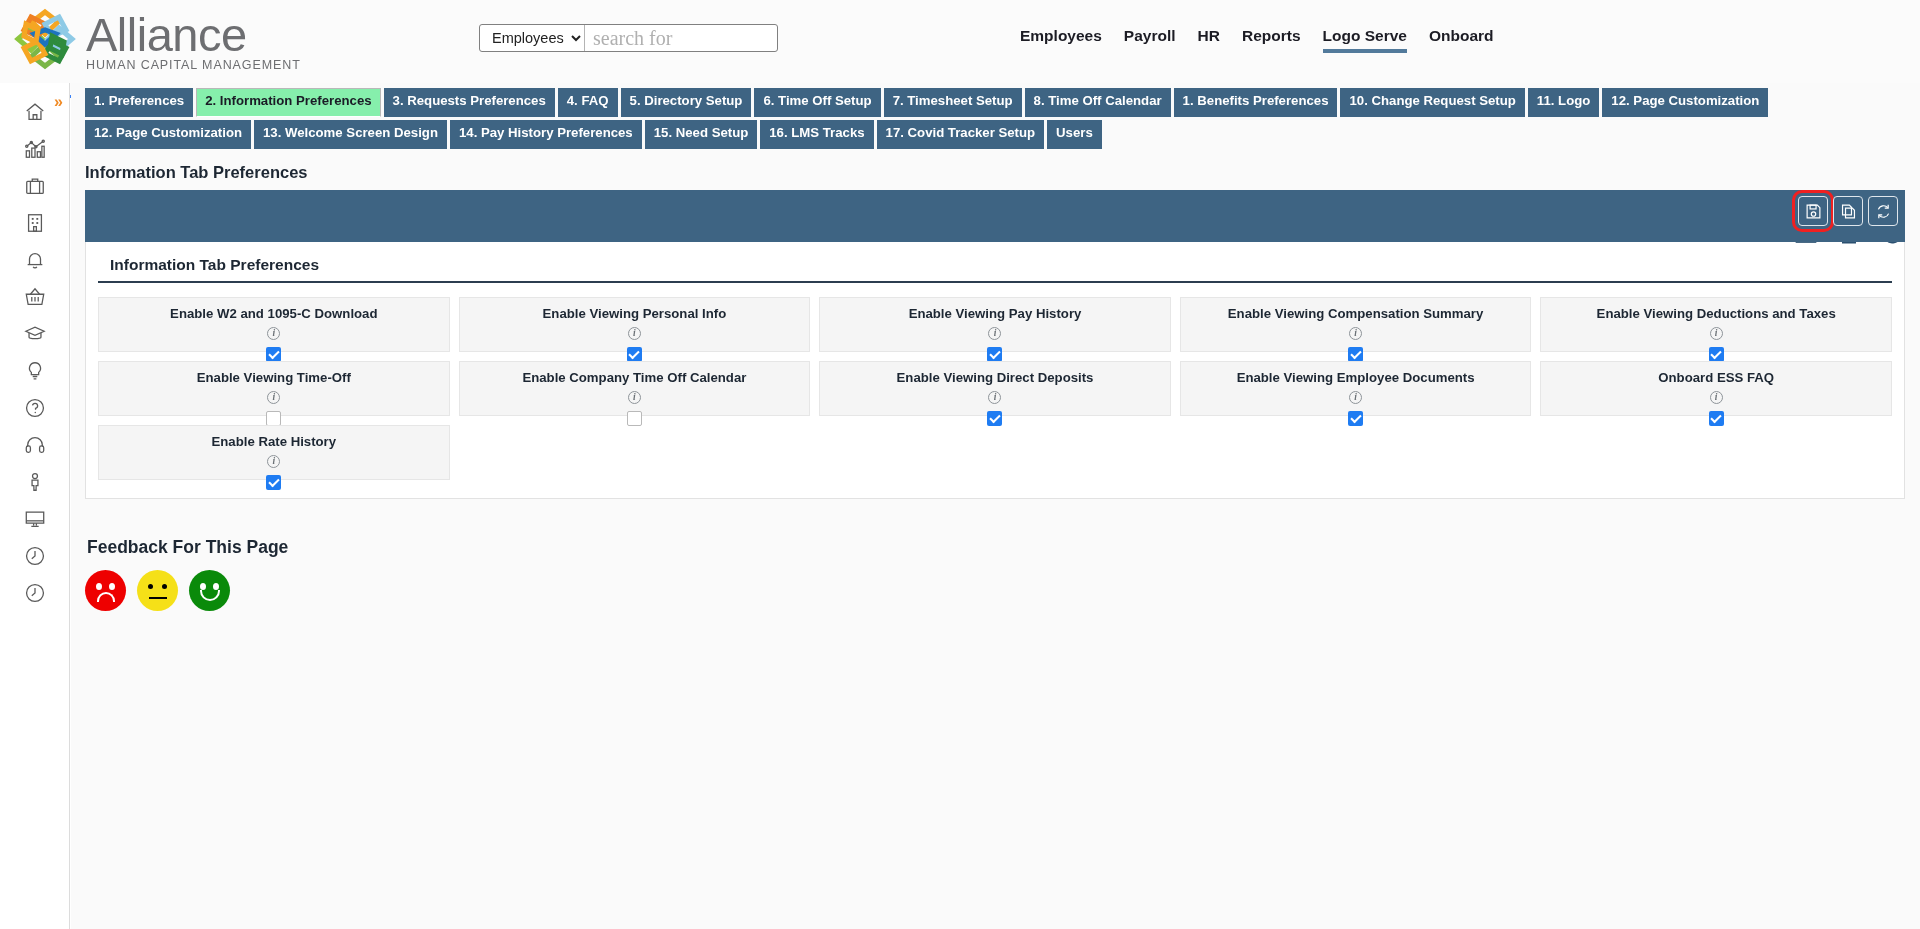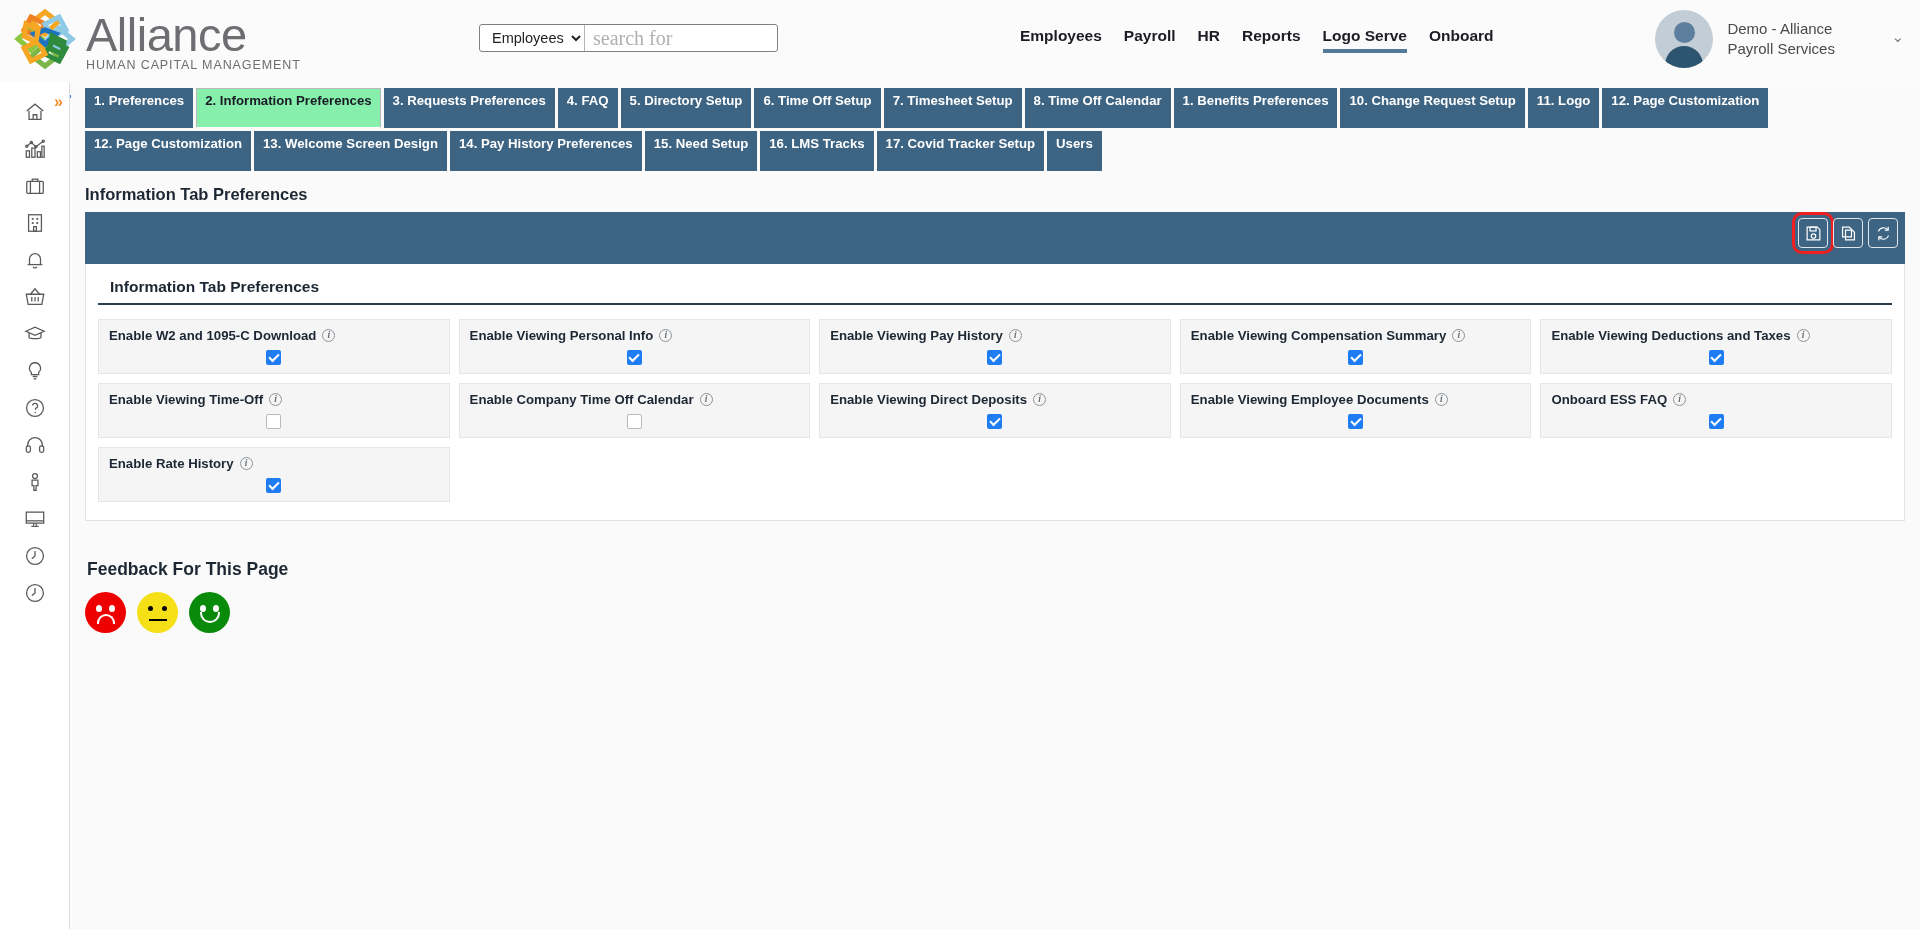--- a/index.html
+++ b/index.html
@@ -106,21 +106,21 @@
     width: 1849px; height: 846px; background: #fafafa;
   }
 
   
   .tabstrip {
     padding: 5px 0 0 14px; display: flex; flex-wrap: wrap;
     gap: 3px 3px; width: 1840px;
   }
   .tab {
     background: #3e6483; color: #ffffff;
-    font-size: 13.2px; font-weight: 700; padding: 4px 8px 18px 8px;
+    font-size: 13.2px; font-weight: 700; padding: 4px 8px 7px 8px;
     line-height: 16px; cursor: pointer; white-space: nowrap;
     font-family: "Liberation Sans", sans-serif;
     border: 1px solid #3e6483;
   }
   .tab.active {
     background: #86efac; color: #1b1b26;
     border: 1px solid #b8b8b8; border-bottom-color: #fff;
   }
 
   .page-title {
@@ -162,21 +162,21 @@
   .grid {
     display: grid; grid-template-columns: repeat(5, 1fr);
     gap: 9px; padding: 14px 12px 0 12px;
   }
   .cell {
     background: #f5f5f5; border: 1px solid #e6e6e6;
     height: 55px; padding: 8px 10px 0 10px;
   }
   .cell-label {
     font-size: 13.2px; font-weight: 700; color: #1d2733;
-    display: flex; align-items: center; gap: 6px; white-space: nowrap;
+    display: flex; align-items: center; gap: 6px; white-space: nowrap; flex-direction: column;
   }
   .info-i {
     display: inline-flex; align-items: center; justify-content: center;
     width: 13px; height: 13px; border: 1px solid #8e9499; border-radius: 50%;
     font-size: 9.5px; color: #6a7075; font-style: italic;
     font-family: "Liberation Serif", serif; line-height: 1;
   }
   .cbrow { display: flex; justify-content: center; margin-top: 7px; }
   .cb {
     width: 15px; height: 15px; border-radius: 2px;
@@ -257,28 +257,20 @@
 
   <div class="mainnav">
     <a href="#">Employees</a>
     <a href="#">Payroll</a>
     <a href="#">HR</a>
     <a href="#">Reports</a>
     <a href="#" class="active">Logo Serve</a>
     <a href="#">Onboard</a>
   </div>
 
-  <div class="userbox">
-    <div class="avatar">
-      <div class="head"></div>
-        <div class="body"></div>
-    </div>
-    <div class="username">Demo - Alliance Payroll Services</div>
-    <div class="chev-down">⌄</div>
-  </div>
 </div>
 
 <div class="sidebar">
   <div class="expand-arrows">»</div>
 
   <div class="side-item">
     <svg width="22" height="22" viewBox="0 0 24 24" fill="none" stroke="#5a5a5a" stroke-width="1.4">
       <path d="M3 11 L12 3.5 L21 11"></path>
         <path d="M5.5 10.5 V20 H18.5 V10.5"></path>
         <path d="M10 20 v-5 h4 v5"></path>

